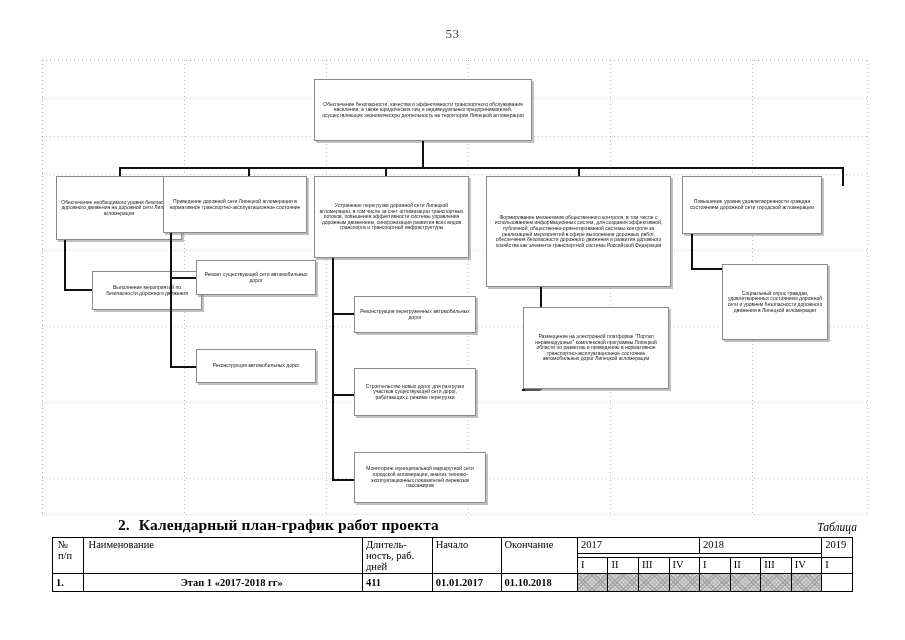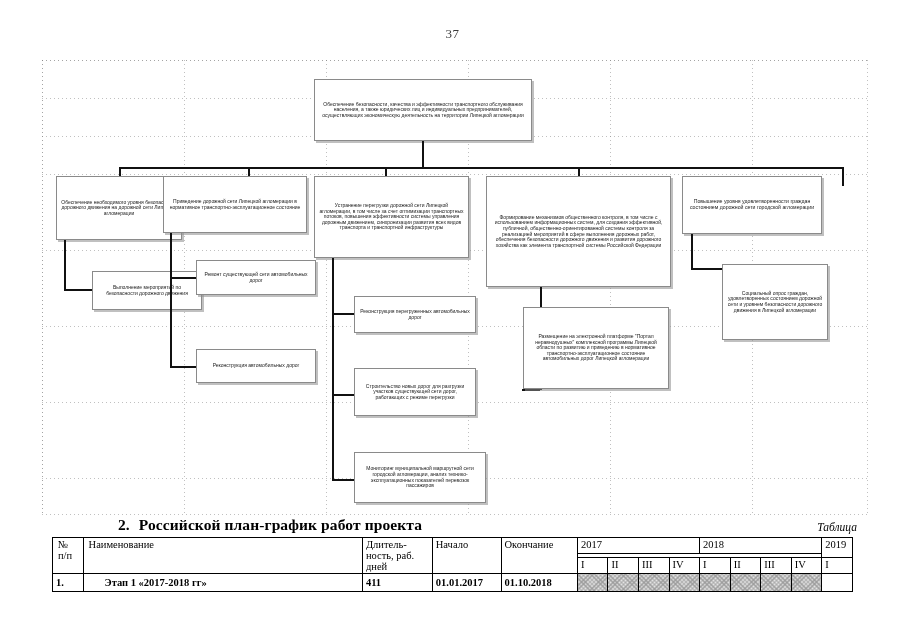--- a/index.html
+++ b/index.html
@@ -120,32 +120,32 @@
     padding-left: 5px;
   }
   .plan-table th.hdr-np { width: 28px; }
   .plan-table th.hdr-name { width: 256px; }
   .plan-table th.hdr-dur { width: 64px; }
   .plan-table th.hdr-start { width: 63px; }
   .plan-table th.hdr-end { width: 70px; }
   .q-col { width: 28px; }
   .v-bottom { vertical-align: bottom; }
   .row-data td { font-weight: bold; font-size: 10.5px; padding-top: 3px; padding-bottom: 3px;}
-  .row-data td.cell-name { text-align: left; padding-left: 21px; }
+  .row-data td.cell-name { text-align: center; padding-left: 21px; }
   .cell-filled {
     background-image:
       repeating-linear-gradient(45deg, #9a9a9a 0 1px, transparent 1px 3px),
       repeating-linear-gradient(-45deg, #9a9a9a 0 1px, transparent 1px 3px);
     background-color: #e3e3e3;
   }
 </style>
 </head>
 <body>
 
-<div class="page-number">37</div>
+<div class="page-number">53</div>
 
 <div class="diagram">
 
   <div class="guide-grid"></div>
   <div class="gline-h" style="top:0px;"></div>
   <div class="gline-h" style="top:38px;"></div>
   <div class="gline-h" style="top:76px;"></div>
   <div class="gline-h" style="top:114px;"></div>
   <div class="gline-h" style="top:190px;"></div>
   <div class="gline-h" style="top:266px;"></div>
@@ -226,21 +226,21 @@
 
   <div class="conn v" style="left:649px; top:174px; height:35px;"></div>
   <div class="conn h" style="left:649px; top:208px; width:31px;"></div>
   <div class="node f50" style="left:680px; top:204px; width:106px; height:76px;">
     <span>Социальный опрос граждан, удовлетворенных состоянием дорожной сети и уровнем безопасности дорожного движения в Липецкой агломерации</span>
   </div>
 
 </div>
 
 <div class="section-title">
-  <span class="num">2.</span><span>Российской план-график работ проекта</span>
+  <span class="num">2.</span><span>Календарный план-график работ проекта</span>
 </div>
 <div class="table-caption">Таблица</div>
 
 <table class="plan-table">
   <thead>
     <tr>
       <th class="hdr-np lbl-left" rowspan="3">
         <div>№</div>
         <div>п/п</div>
       </th>

